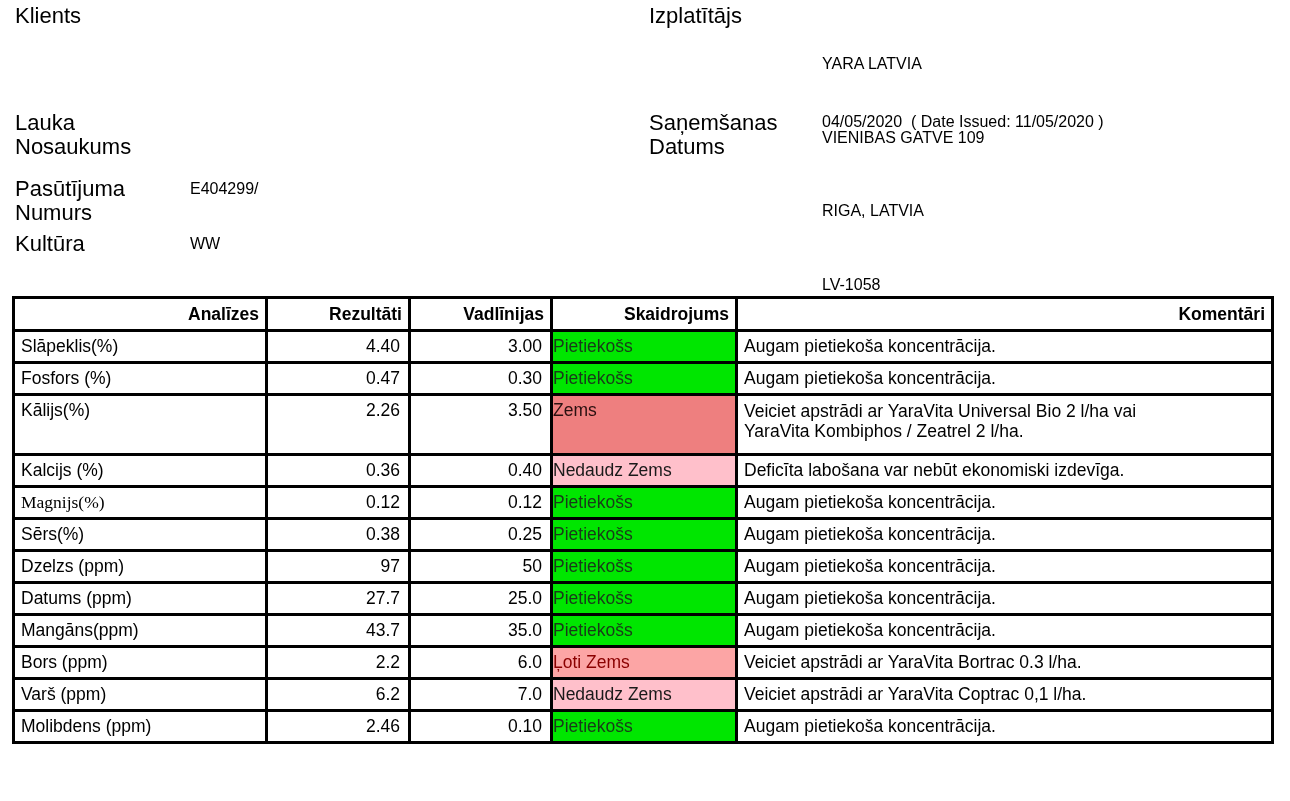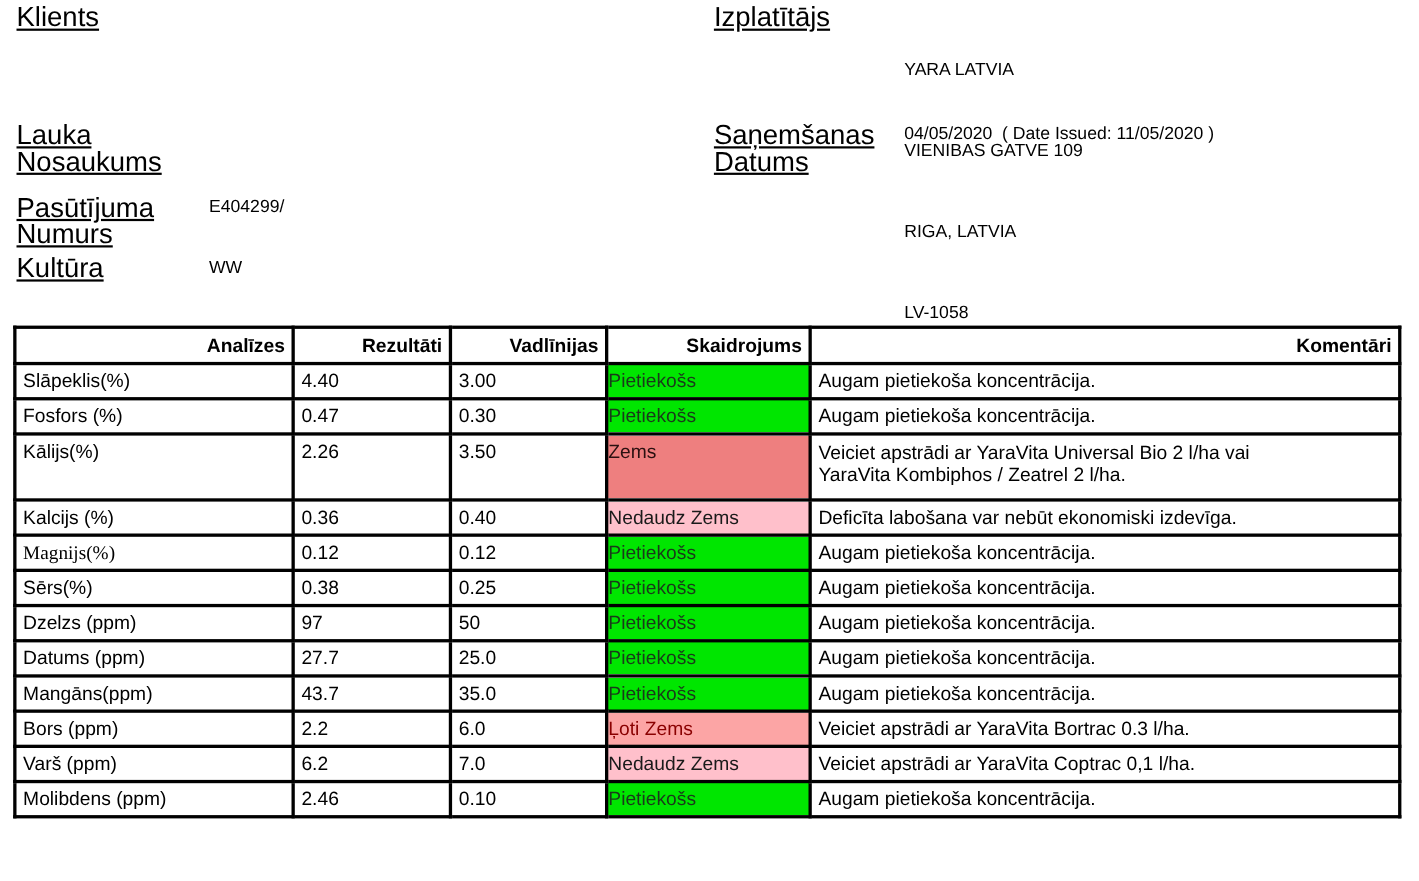--- a/index.html
+++ b/index.html
@@ -1,25 +1,25 @@
 <!DOCTYPE html>
 <html><head>
 <meta charset="utf-8">
 <style>
   html, body { margin: 0; padding: 0; background: #ffffff; }
   body { width: 1290px; height: 801px; position: relative; overflow: hidden;
          font-family: "Liberation Sans", sans-serif; color: #000; }
-  .lbl { position: absolute; font-size: 25px; line-height: 24px; text-decoration: underline; }
+  .lbl { position: absolute; font-size: 22px; line-height: 24px; }
   .val { position: absolute; font-size: 16px; line-height: 24.5px; white-space: pre; }
   table.res { position: absolute; left: 12px; top: 296px; border-collapse: collapse;
               table-layout: fixed; width: 1259px; }
   table.res th, table.res td { border: 3px solid #000; padding: 0 6px; font-size: 17.5px;
               height: 29px; vertical-align: top; line-height: 29px; overflow: hidden; }
   table.res th { font-weight: bold; text-align: right; height: 30px; line-height: 30px; }
-  table.res td.num { text-align: left; padding-right: 8px; }
+  table.res td.num { text-align: right; padding-right: 8px; }
   table.res td.status { text-align: left; padding: 0; }
   table.res td.comment { line-height: 20px; padding-top: 5px; }
   tr.tall td { height: 52px; margin-top: 36px; }
   .serif { font-family: "Liberation Serif", serif; }
 </style>
 </head>
 <body>
 
 <div class="lbl" style="left:15px;top:4px;">Klients</div>
 <div class="val" style="left:190px;top:4px;"></div>

